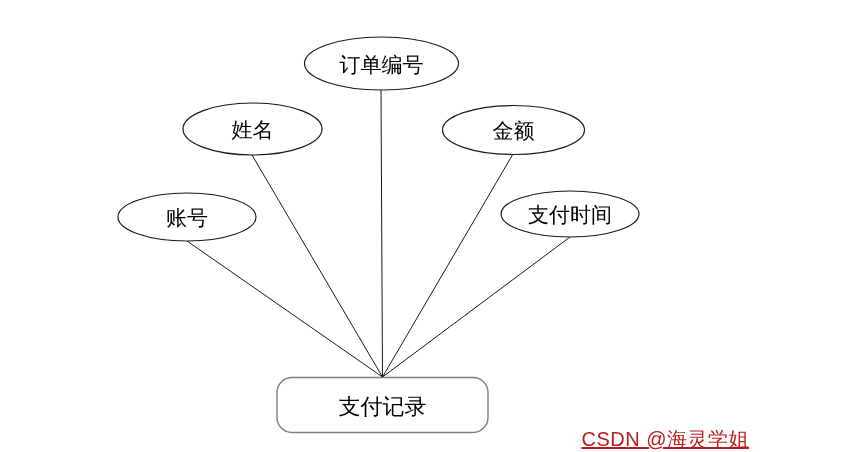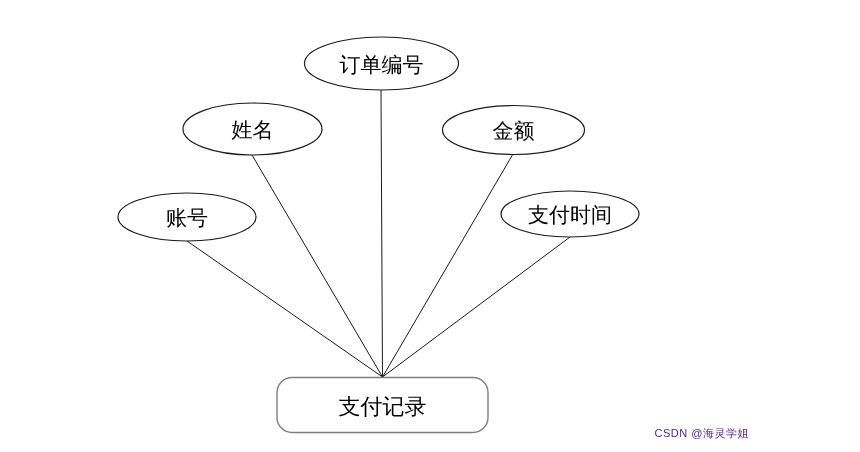--- a/index.html
+++ b/index.html
@@ -42,24 +42,25 @@
     dominant-baseline: central;
   }
   .entity-text {
     font-size: 22px;
   }
   .watermark {
     position: absolute;
     right: 5px;
     top: 426px;
     font-family: "Liberation Sans", "DejaVu Sans", sans-serif;
-    font-size: 11px;
-    color: #4c1d95;
+    font-size: 20px;
+    color: #b91c1c;
     letter-spacing: 0.5px;
     user-select: none;
+    text-decoration: underline;
   }
 </style>
 </head>
 <body>
 
 <div class="canvas">
   <svg width="860" height="452" viewBox="0 0 860 452">
 
     <g>
       <line class="shape-line" x1="381" y1="90" x2="382.5" y2="377"></line>

